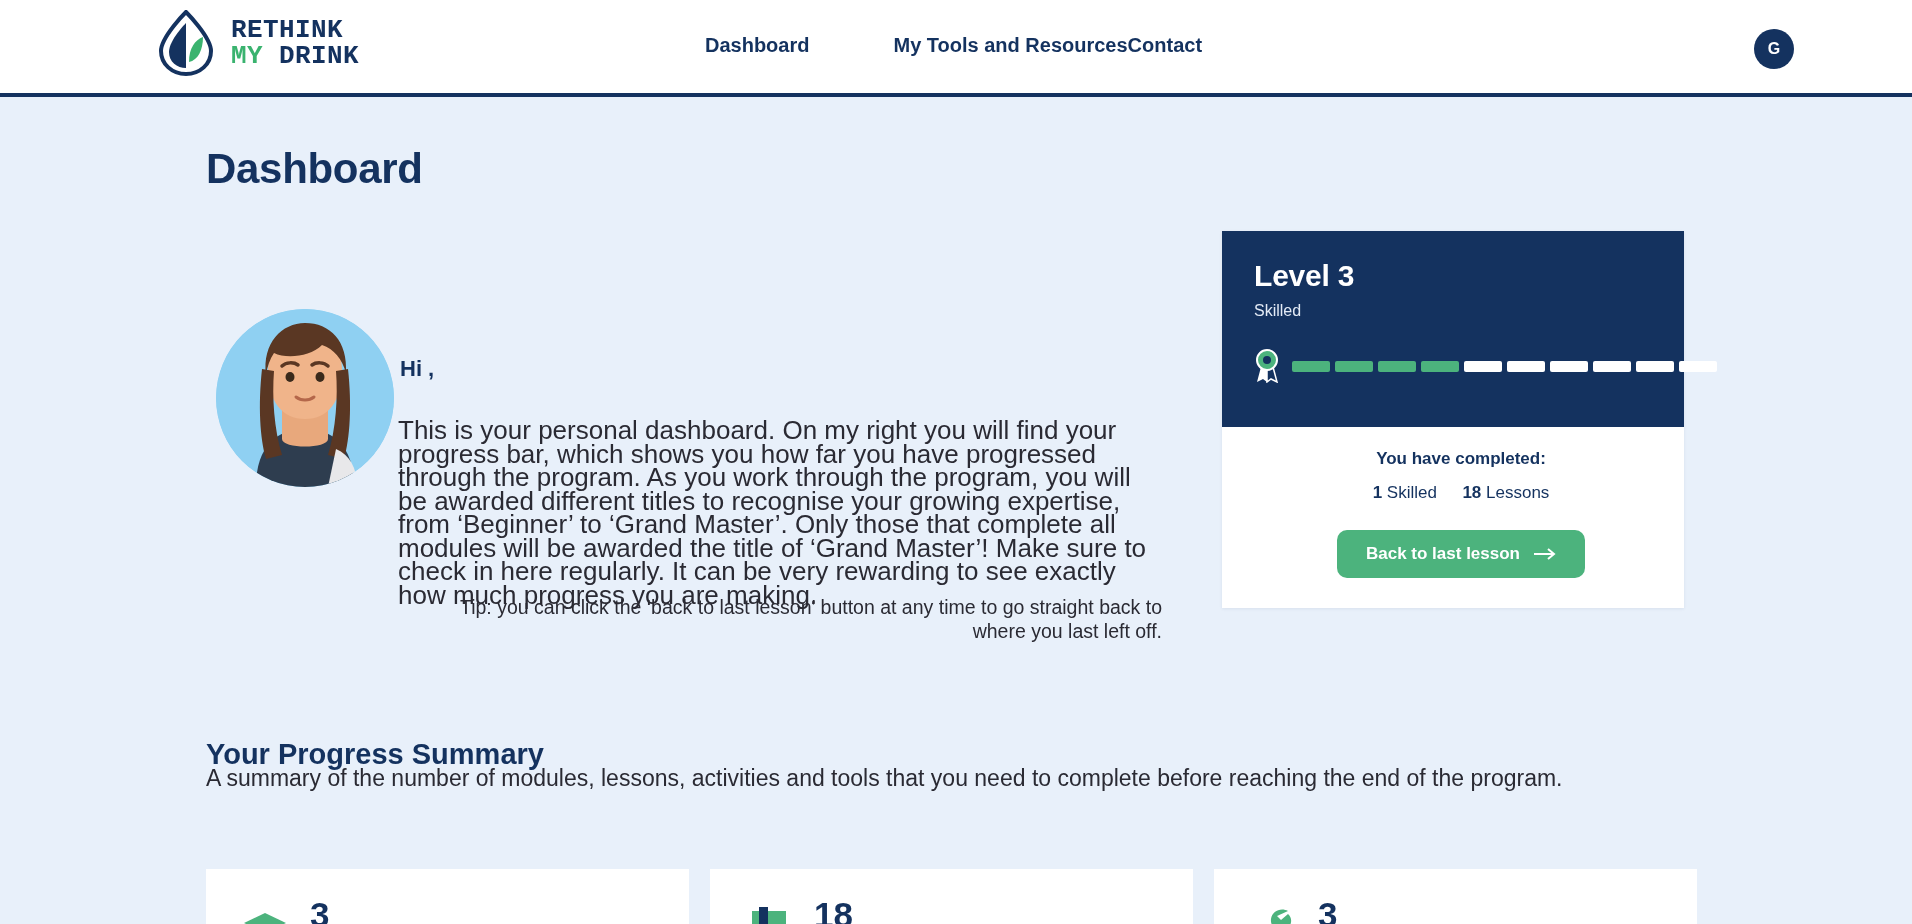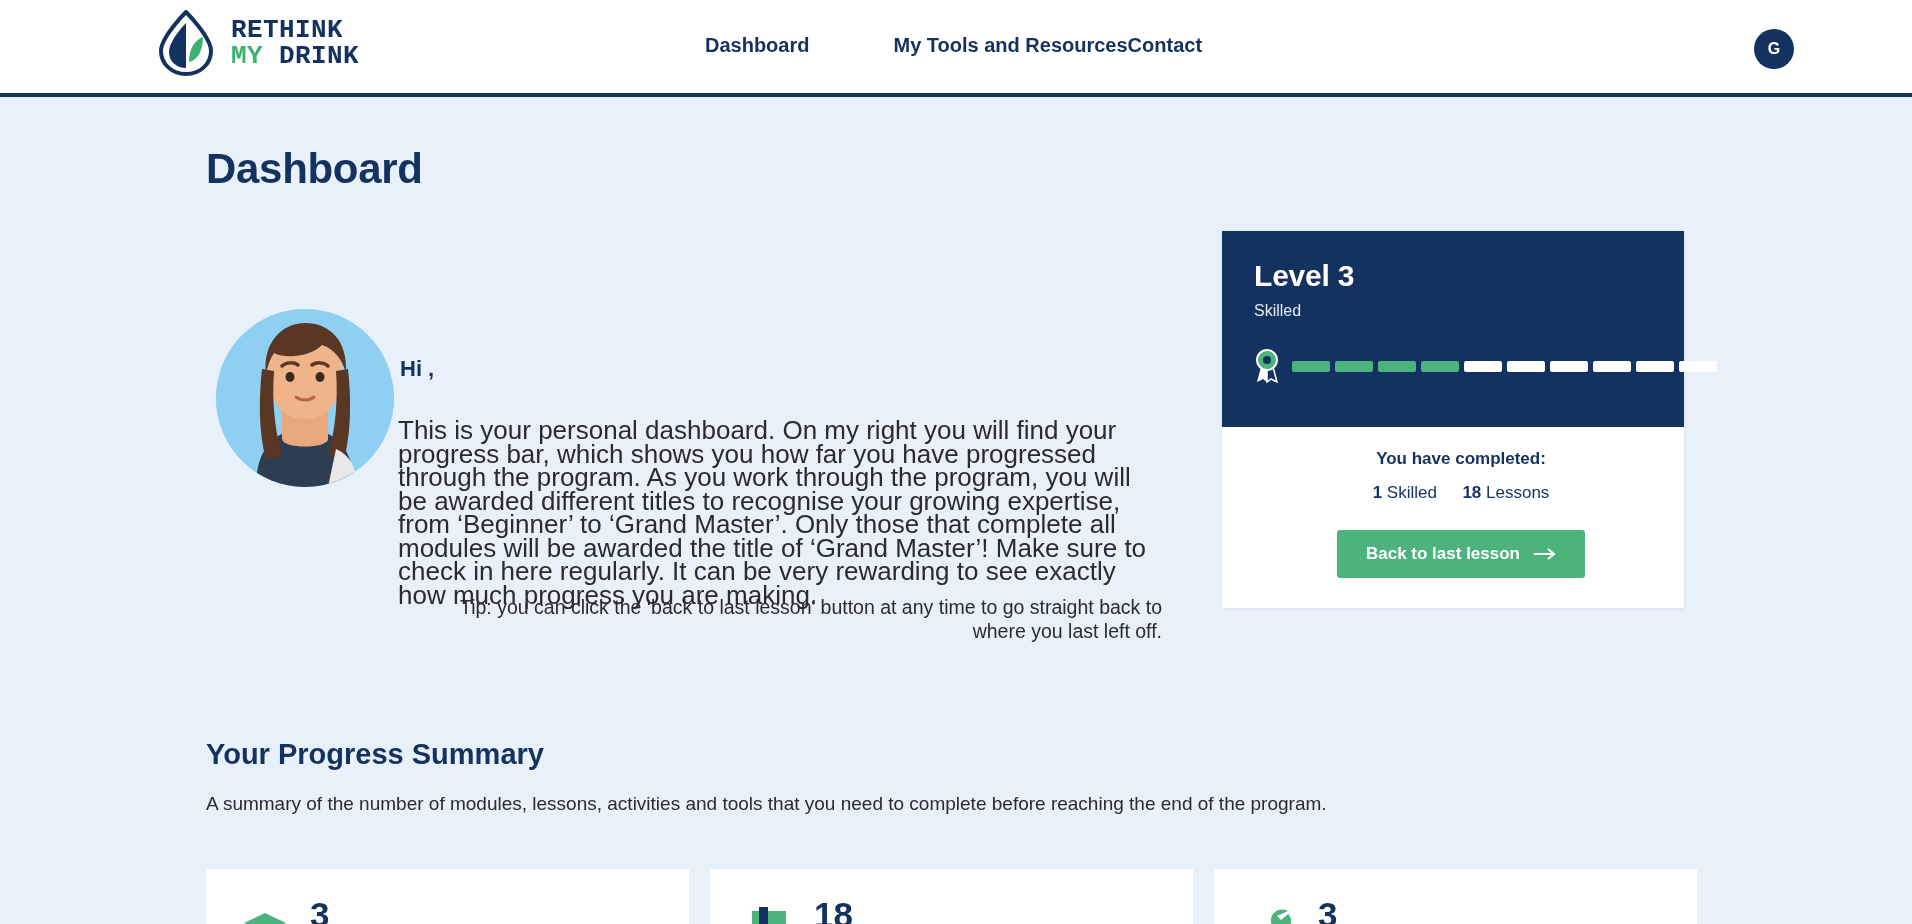--- a/index.html
+++ b/index.html
@@ -193,21 +193,21 @@
     color: #14325f;
   }
   .completed-stats .num { font-weight: bold; }
   .completed-stats .gap { display: inline-block; width: 16px; }
   .back-btn {
     margin: 27px auto 0 auto;
     width: 248px;
     height: 48px;
     background: #4cb37d;
     border: none;
-    border-radius: 3px;
+    border-radius: 10px;
     color: #ffffff;
     font-size: 17px;
     font-weight: bold;
     font-family: "Liberation Sans", sans-serif;
     display: flex;
     align-items: center;
     justify-content: center;
     gap: 14px;
     cursor: pointer;
   }
@@ -217,22 +217,22 @@
     position: absolute;
     left: 206px;
     top: 637px;
     font-size: 29px;
     font-weight: bold;
     color: #14325f;
   }
   .summary-desc {
     position: absolute;
     left: 206px;
-    top: 692px;
-    font-size: 19px;
+    top: 664px;
+    font-size: 23px;
     color: #2a2a33;
   }
 
   
   .cards {
     position: absolute;
     left: 206px;
     top: 768px;
     display: flex;
     gap: 21px;

